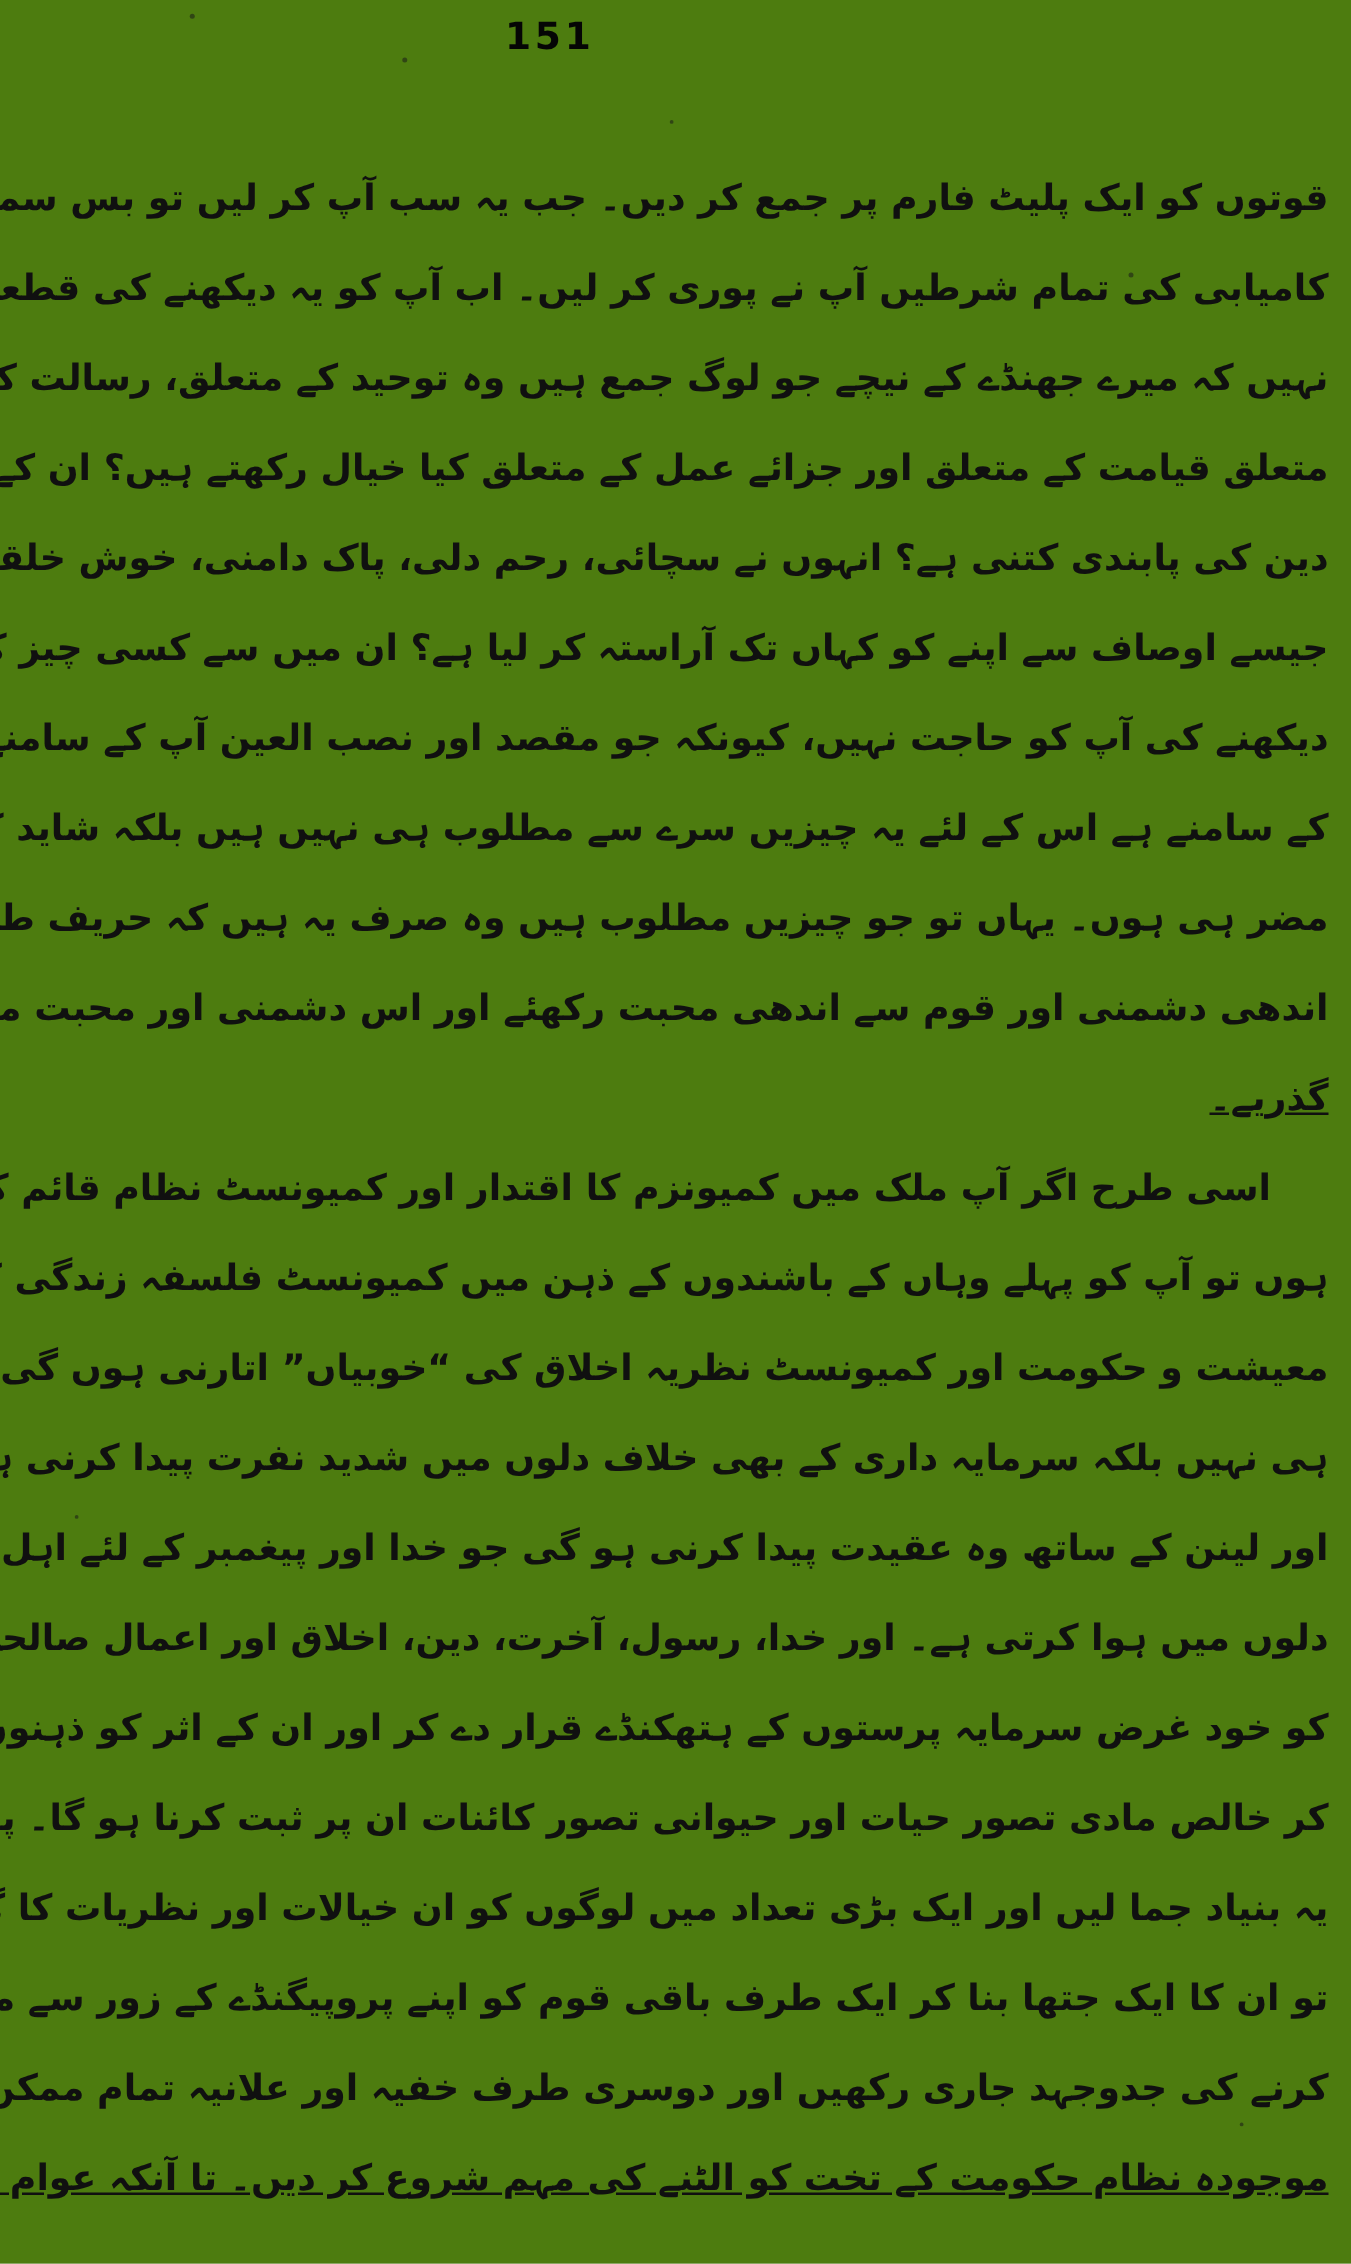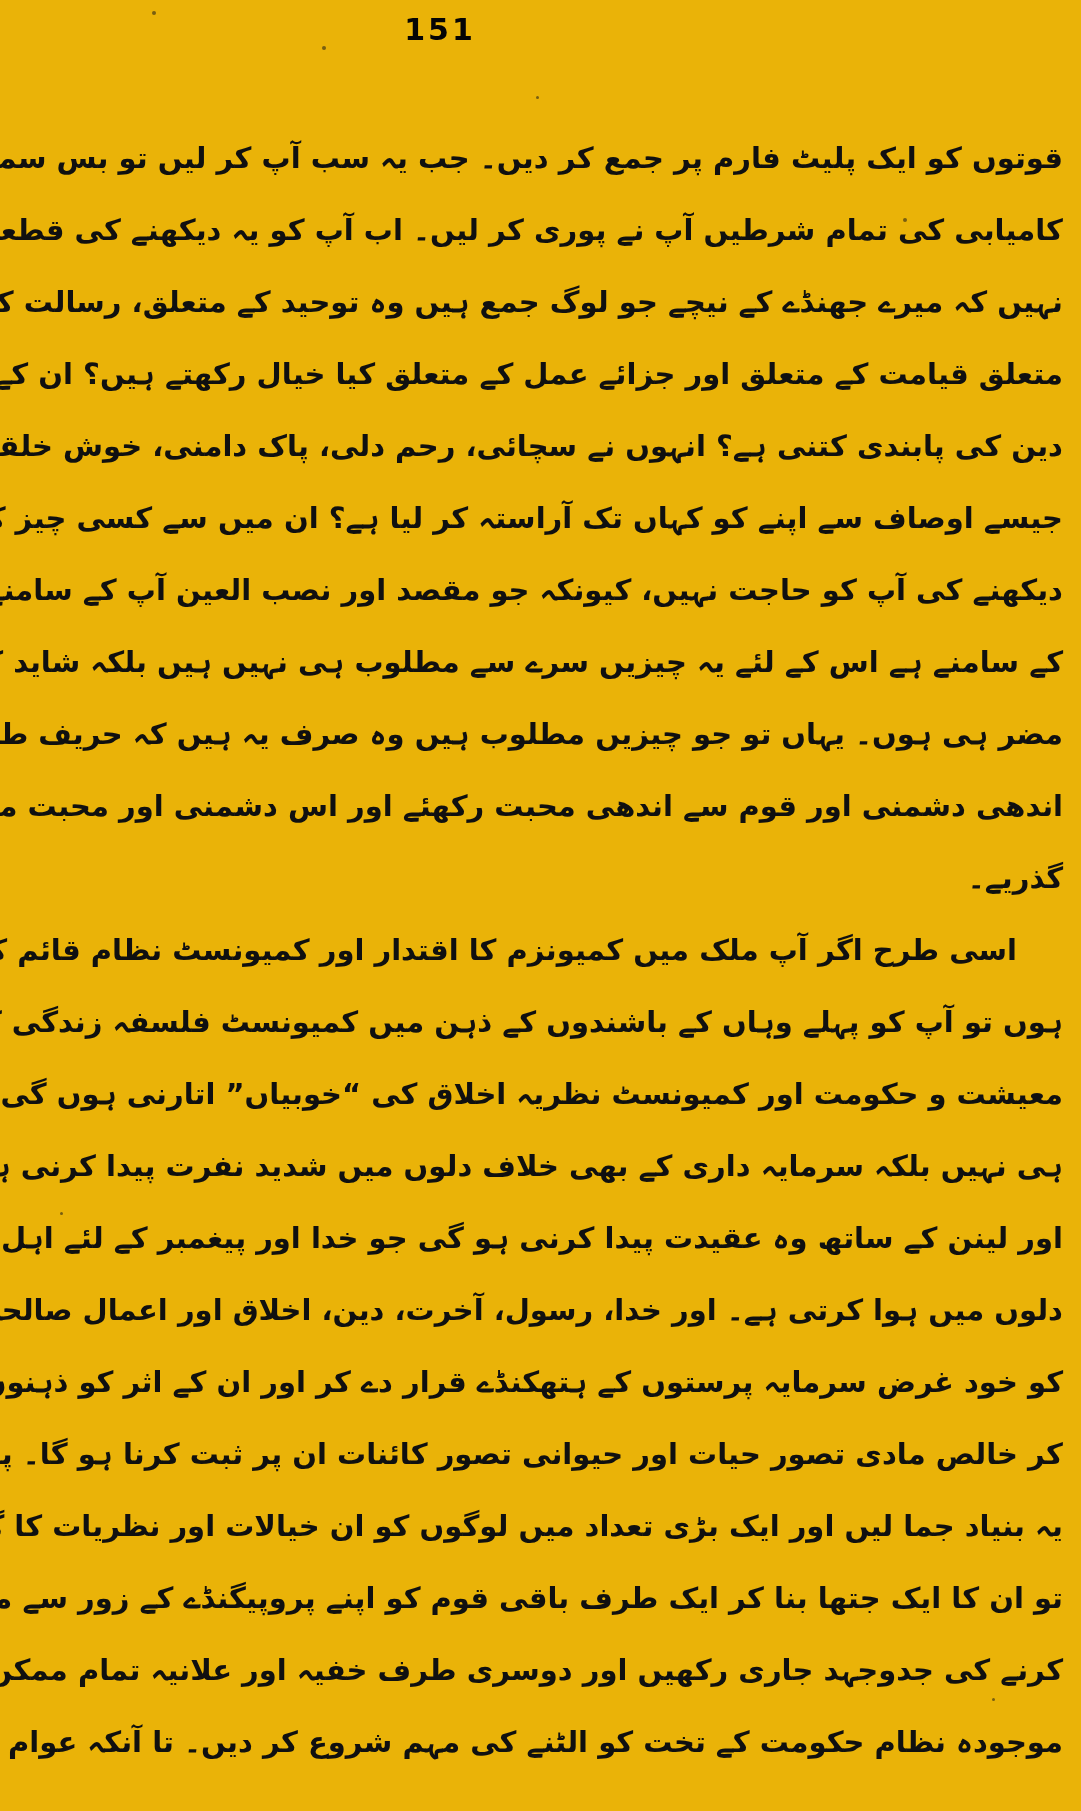--- a/index.html
+++ b/index.html
@@ -5,21 +5,21 @@
   html, body {
     margin: 0;
     padding: 0;
     background: #e8e8e4;
   }
   .page {
     position: relative;
     width: 1081px;
     height: 1811px;
     margin: 0 auto;
-    background: #eab308;
+    background: #4d7c0f;
     color: #0d0d0d;
     font-family: "DejaVu Sans", sans-serif;
     overflow: hidden;
   }
   .page-number {
     position: absolute;
     top: 12px;
     left: 380px;
     width: 120px;
     text-align: center;
@@ -44,20 +44,21 @@
     font-weight: 700;
     color: #101010;
     text-align: justify;
     text-align-last: justify;
     white-space: nowrap;
     overflow: visible;
   }
   .line.para-last {
     text-align: right;
     text-align-last: right;
+    text-decoration: underline;
   }
   .line.para-indent {
     padding-right: 46px;
   }
   
   .speck {
     position: absolute;
     background: #1a1a1a;
     border-radius: 50%;
     opacity: 0.55;

